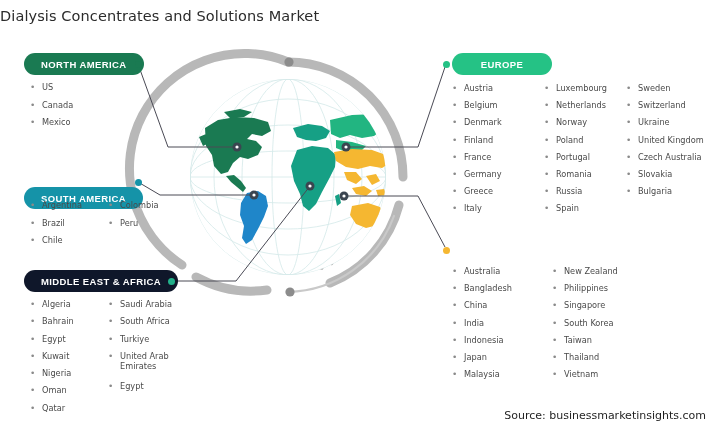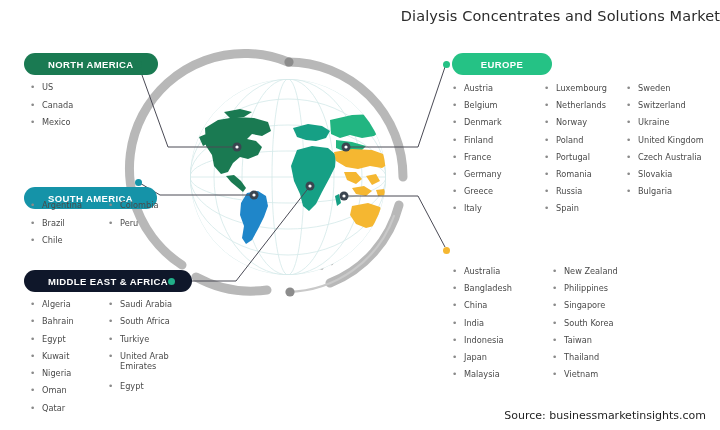--- a/index.html
+++ b/index.html
@@ -18,21 +18,21 @@
     position: relative;
     width: 720px;
     height: 430px;
     background: #ffffff;
   }
   .title {
     position: absolute;
     left: 0;
     top: 8px;
     width: 720px;
-    text-align: right;
+    text-align: left;
     font-size: 14.5px;
     color: #2b2b2b;
     letter-spacing: 0.1px;
     font-family: "DejaVu Sans", sans-serif;
   }
   .source {
     position: absolute;
     right: 14px;
     bottom: 8px;
     font-size: 11px;
@@ -46,21 +46,21 @@
     border-radius: 11px;
     color: #ffffff;
     font-size: 9.5px;
     font-weight: bold;
     letter-spacing: 0.4px;
     display: flex;
     align-items: center;
     justify-content: center;
     white-space: nowrap;
     box-sizing: border-box;
-    padding: 0 24px;
+    padding: 0 17px;
   }
   .badge-dot {
     position: absolute;
     width: 7px;
     height: 7px;
     border-radius: 50%;
   }
   
   .clist {
     position: absolute;

